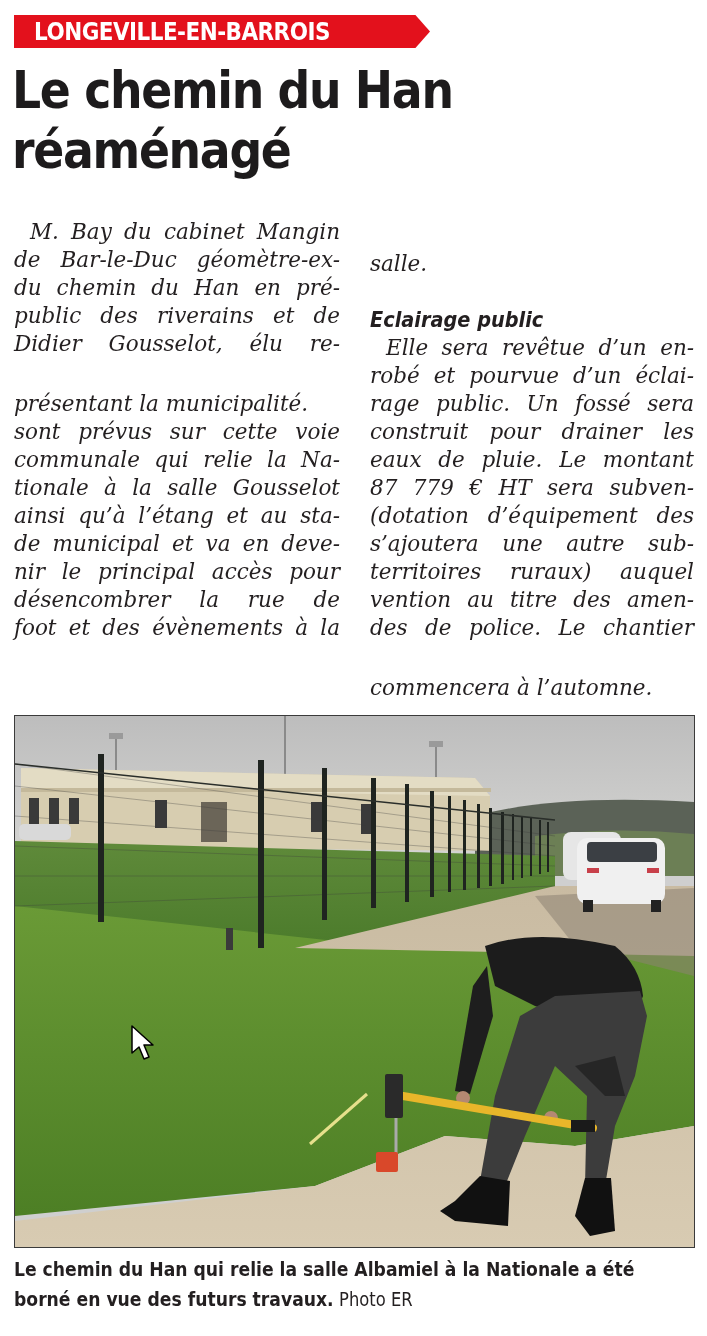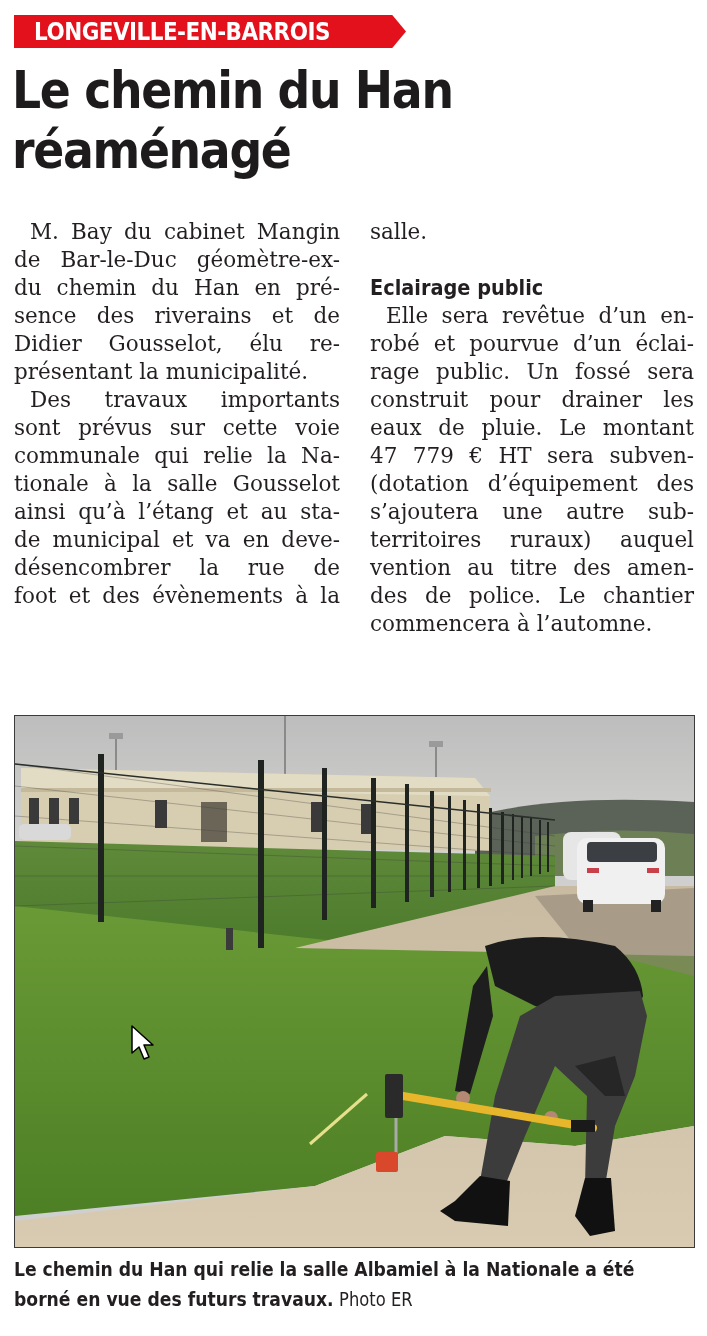--- a/index.html
+++ b/index.html
@@ -15,20 +15,21 @@
       color: #231f20;
     }
     .kicker {
       position: absolute;
       left: 14px;
       top: 15px;
       height: 33px;
       width: 392px;
       background: #e3111c;
       clip-path: polygon(0 0, 96.5% 0, 100% 50%, 96.5% 100%, 0 100%);
+      padding-left: 24px;
     }
     .kicker-text {
       position: absolute;
       left: 20px;
       top: 1px;
       font-family: "DejaVu Sans", sans-serif;
       font-weight: bold;
       font-size: 25px;
       line-height: 31px;
       color: #ffffff;
@@ -53,33 +54,34 @@
     }
     .headline div { white-space: nowrap; }
 
     .col {
       position: absolute;
       top: 218px;
       font-family: "DejaVu Serif", serif;
       font-size: 21.5px;
       line-height: 28px;
       color: #231f20;
+      font-style: italic;
     }
     .col-left { left: 14px; width: 326px; }
     .col-right { left: 370px; width: 324px; }
     .line {
       display: block;
       white-space: nowrap;
       text-align: justify;
       text-align-last: justify;
       height: 28px;
       overflow: visible;
     }
     .line.indent { padding-left: 16px; }
-    .line.last { text-align-last: left; }
+    .line.last { text-align-last: left; margin-top: 32px; }
     .subhead {
       font-family: "DejaVu Sans", sans-serif;
       font-weight: bold;
       font-size: 21px;
       line-height: 28px;
       height: 28px;
       color: #231f20;
       transform: scaleX(0.92);
       transform-origin: left center;
       white-space: nowrap;
@@ -131,42 +133,42 @@
 
 <div class="headline">
   <div>Le chemin du Han</div>
   <div>réaménagé</div>
 </div>
 
 <div class="col col-left">
   <span class="line indent">M. Bay du cabinet Mangin</span>
   <span class="line">de Bar-le-Duc géomètre-ex-</span>
   <span class="line">du chemin du Han en pré-</span>
-  <span class="line">sence des riverains et de</span>
+  <span class="line">public des riverains et de</span>
   <span class="line">Didier Gousselot, élu re-</span>
   <span class="line last">présentant la municipalité.</span>
-  <span class="line indent">Des travaux importants</span>
   <span class="line">sont prévus sur cette voie</span>
   <span class="line">communale qui relie la Na-</span>
   <span class="line">tionale à la salle Gousselot</span>
   <span class="line">ainsi qu’à l’étang et au sta-</span>
   <span class="line">de municipal et va en deve-</span>
+  <span class="line">nir le principal accès pour</span>
   <span class="line">désencombrer la rue de</span>
   <span class="line">foot et des évènements à la</span>
 </div>
 
 <div class="col col-right">
   <span class="line last">salle.</span>
   <div class="subhead">Eclairage public</div>
   <span class="line indent">Elle sera revêtue d’un en-</span>
   <span class="line">robé et pourvue d’un éclai-</span>
   <span class="line">rage public. Un fossé sera</span>
   <span class="line">construit pour drainer les</span>
   <span class="line">eaux de pluie. Le montant</span>
-  <span class="line">47 779 € HT sera subven-</span>
+  <span class="line">87 779 € HT sera subven-</span>
   <span class="line">(dotation d’équipement des</span>
   <span class="line">s’ajoutera une autre sub-</span>
   <span class="line">territoires ruraux) auquel</span>
   <span class="line">vention au titre des amen-</span>
   <span class="line">des de police. Le chantier</span>
   <span class="line last">commencera à l’automne.</span>
 </div>
 
 <div class="photo" title="Un homme enfonce une borne au bord du chemin près d'une clôture et d'un bâtiment, deux voitures garées au fond">
   <svg width="679" height="531" viewBox="0 0 679 531" xmlns="http://www.w3.org/2000/svg">

